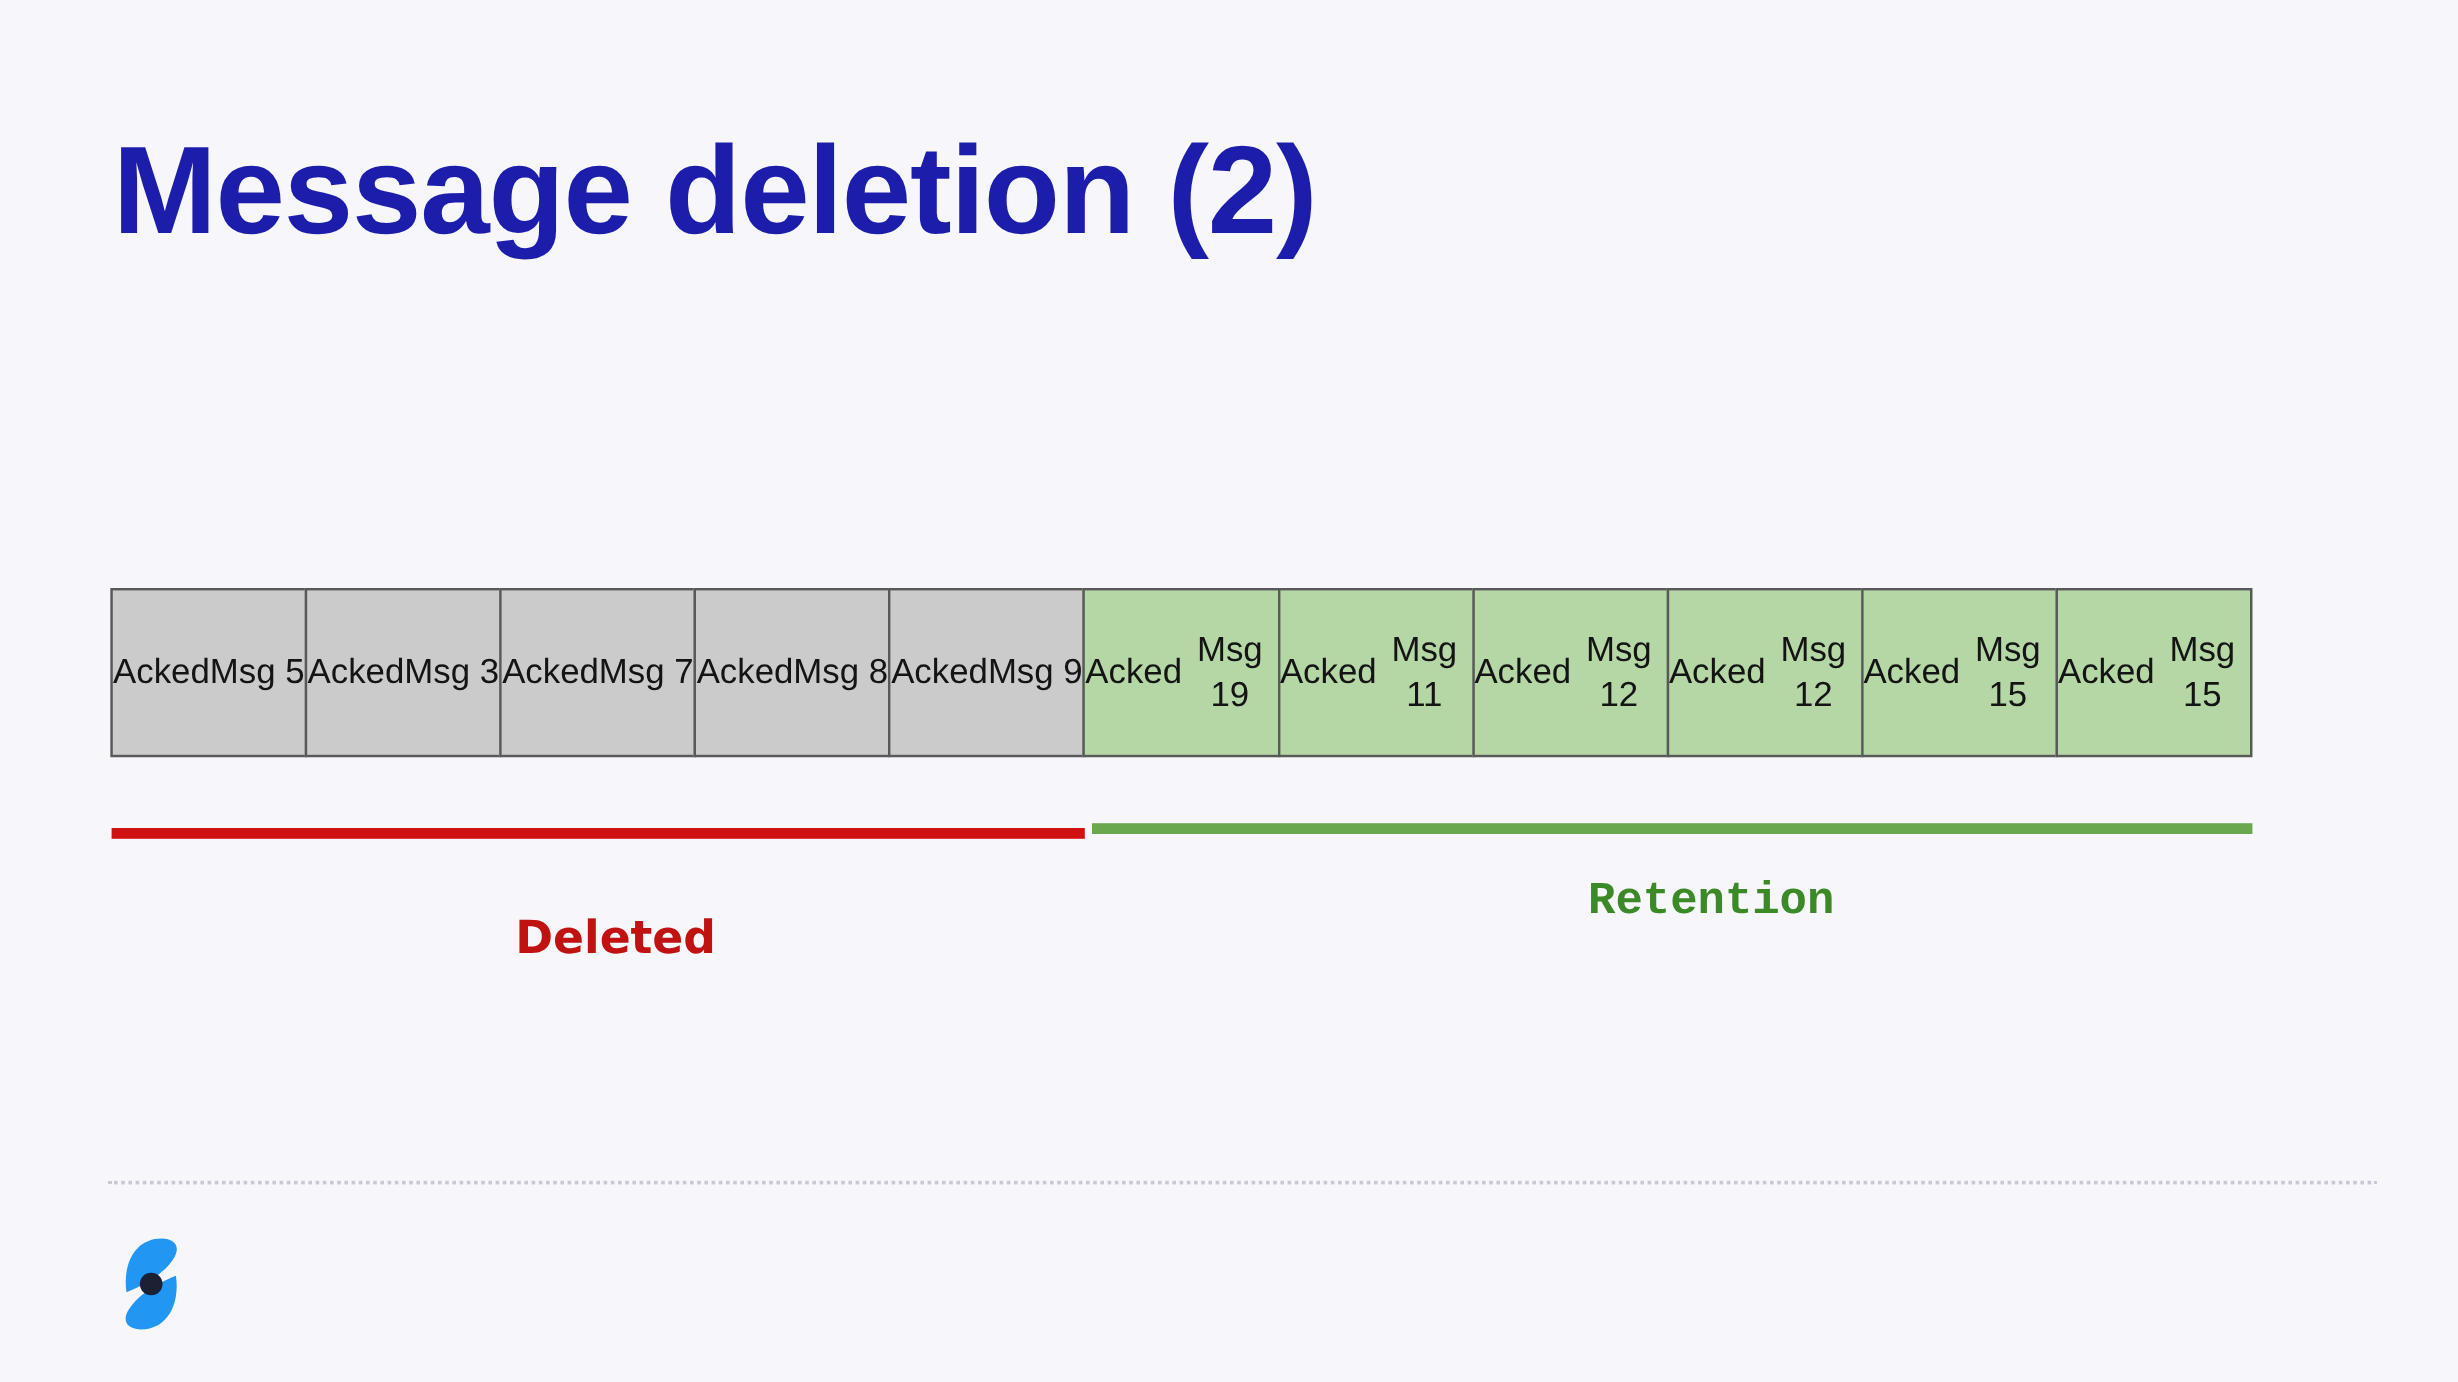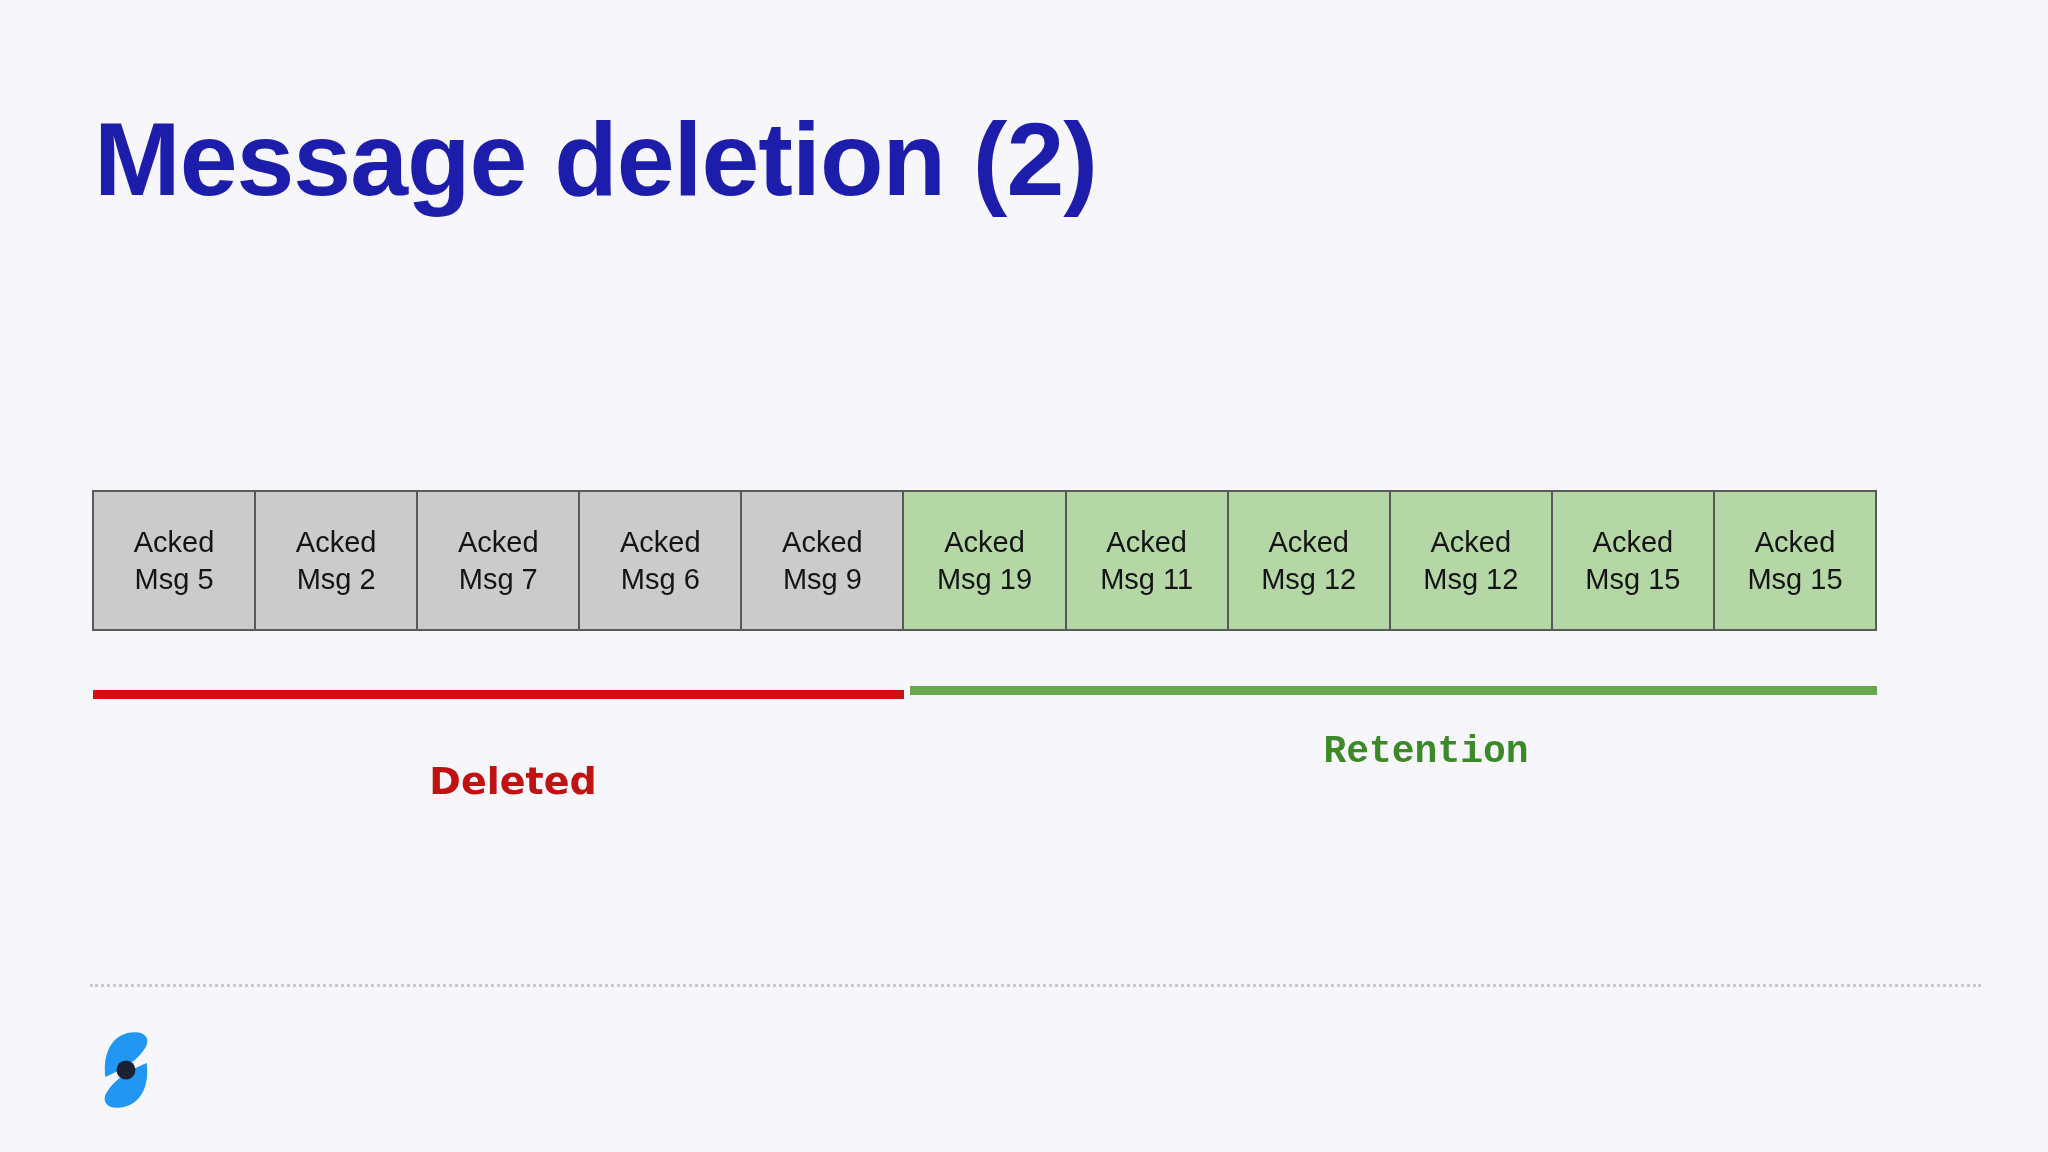--- a/index.html
+++ b/index.html
@@ -43,21 +43,20 @@
     position:absolute;
     left:92px;top:490px;
     width:1785px;height:141px;
     display:flex;
   }
   .msg-box{
     flex:1 1 0;
     border:2px solid var(--box-border);
     margin-left:-2px;
     display:flex;
-    flex-direction:column;
     align-items:center;
     justify-content:center;
     font-size:29px;
     line-height:1.25;
     color:var(--box-text);
     text-align:center;
   }
   .msg-box:first-child{margin-left:0;}
   .msg-box.deleted{background:var(--deleted-box-fill);}
   .msg-box.retained{background:var(--retained-box-fill);}
@@ -124,29 +123,29 @@
 
   <h1 class="slide-title">Message deletion (2)</h1>
 
   <div class="message-row">
       <div class="msg-box deleted">
         <span>Acked</span>
         <span>Msg 5</span>
       </div>
       <div class="msg-box deleted">
         <span>Acked</span>
-        <span>Msg 2</span>
+        <span>Msg 3</span>
       </div>
       <div class="msg-box deleted">
         <span>Acked</span>
         <span>Msg 7</span>
       </div>
       <div class="msg-box deleted">
         <span>Acked</span>
-        <span>Msg 6</span>
+        <span>Msg 8</span>
       </div>
       <div class="msg-box deleted">
         <span>Acked</span>
         <span>Msg 9</span>
       </div>
       <div class="msg-box retained">
         <span>Acked</span>
         <span>Msg 19</span>
       </div>
       <div class="msg-box retained">

